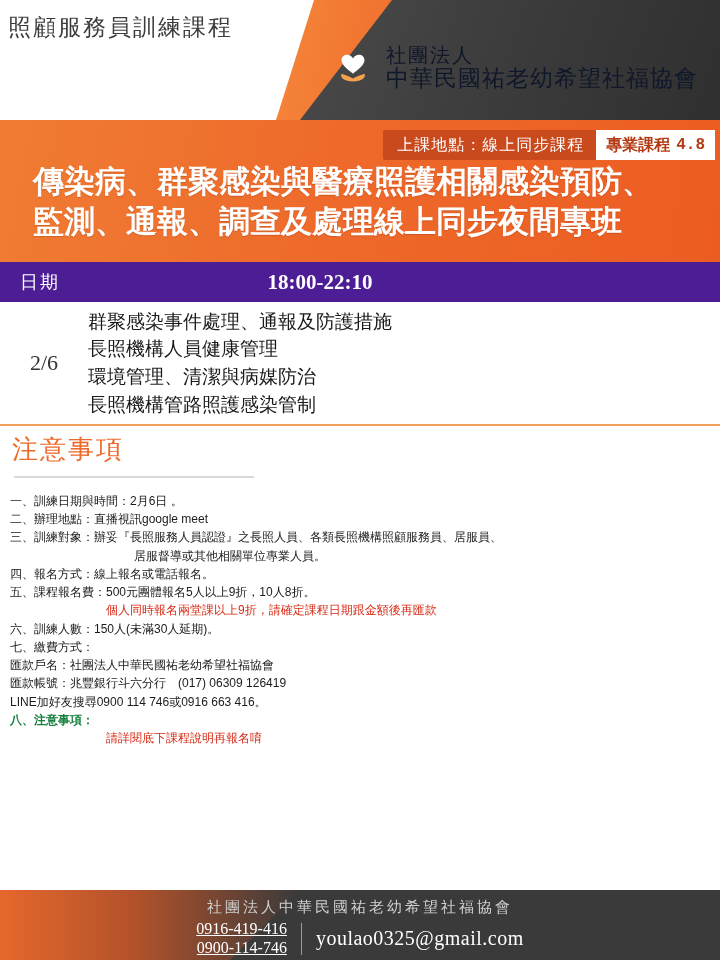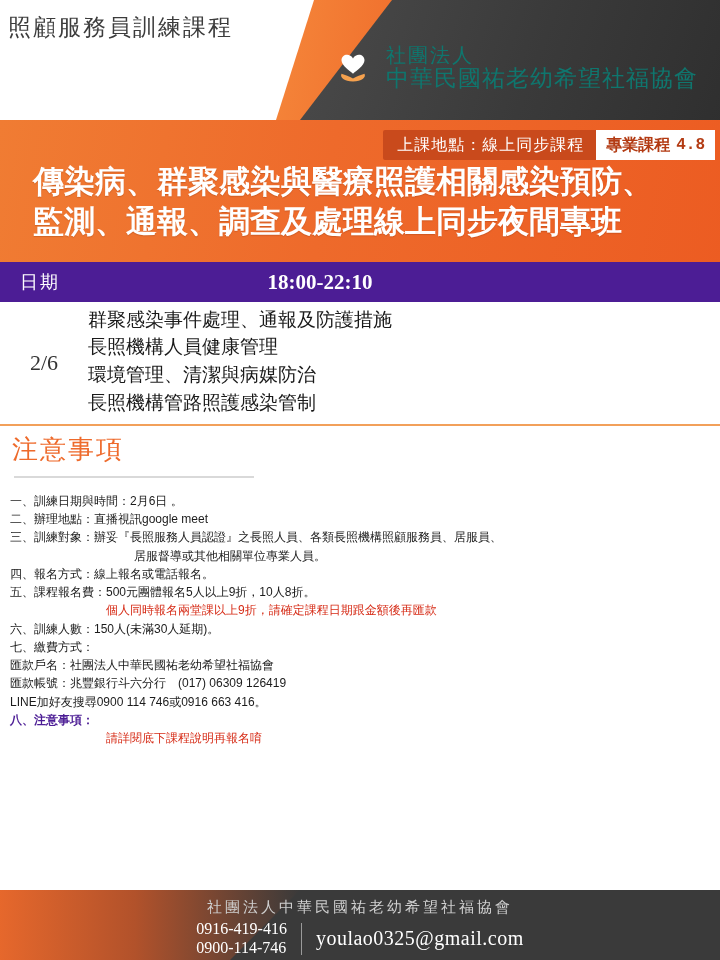--- a/index.html
+++ b/index.html
@@ -29,21 +29,21 @@
   .course-kicker {
     position: absolute; top: 12px; left: 8px;
     font-size: 23px; color: #3c3c3c; letter-spacing: 2px;
     font-family: "Liberation Serif", serif;
   }
   .org-block {
     position: absolute; top: 44px; left: 330px; width: 390px;
     display: flex; align-items: center; gap: 10px;
   }
   .org-logo { width: 46px; height: 46px; flex: 0 0 46px; }
-  .org-names { color: #0f766e; line-height: 1.12; }
+  .org-names { color: #0f172a; line-height: 1.12; }
   .org-line1 { font-size: 20px; letter-spacing: 2px; font-family: "Liberation Serif", serif; }
   .org-line2 { font-size: 23px; letter-spacing: 1px; font-family: "Liberation Serif", serif; }
 
   
   .orange-block {
     position: absolute; top: 120px; left: 0; width: 720px; height: 180px;
     background: linear-gradient(100deg, #f07c33 0%, #ee6a2b 45%, #ec5c22 100%);
   }
   .venue-row {
     position: absolute; top: 130px; left: 330px; width: 385px; height: 30px;
@@ -92,21 +92,21 @@
   }
   .sched-body .col-date {
     width: 88px; text-align: center; font-size: 22px; color: #333;
     font-family: "Liberation Serif", serif;
   }
   .sched-body .col-items {
     flex: 1; padding-right: 14px;
   }
   .sched-body .col-items div {
     font-size: 19px; color: #1a1a1a; line-height: 1.46;
-    font-family: Liberation Mono, monospace;
+    font-family: Liberation Serif, serif;
   }
 
   
   .notice-title {
     position: absolute; top: 432px; left: 12px;
     font-size: 26px; color: #ee6a2b; letter-spacing: 2px;
     font-family: "Liberation Serif", serif;
   }
   .notice-rule {
     position: absolute; top: 476px; left: 14px; width: 240px; height: 2px;
@@ -114,21 +114,21 @@
   }
   .notice-list {
     position: absolute; top: 492px; left: 10px; width: 700px;
   }
   .notice-list .nline {
     font-size: 12px; color: #1b1b1b; line-height: 1.52;
     font-family: Liberation Sans, sans-serif; white-space: nowrap;
   }
   .notice-list .indent { padding-left: 124px; }
   .notice-list .red-indent { color: #d62b16; padding-left: 96px; }
-  .notice-list .bold-red { color: #4c1d95; font-weight: bold; }
+  .notice-list .bold-red { color: #15803d; font-weight: bold; }
 
   
   .footer {
     position: absolute; left: 0; bottom: 0; width: 720px; height: 70px;
     background: #3a3a3a; overflow: hidden;
   }
   .footer .grad {
     position: absolute; left: 0; top: 0; width: 300px; height: 70px;
     background: linear-gradient(90deg, #ef6a2b 0%, #b8532a 45%, #3a3a3a 100%);
     clip-path: polygon(0 0, 300px 0, 230px 70px, 0 70px);
@@ -137,21 +137,21 @@
   .footer .f-org {
     position: absolute; top: 8px; left: 0; width: 720px; text-align: center;
     color: #cfcfcf; font-size: 15px; letter-spacing: 3px;
     font-family: "Liberation Serif", serif;
   }
   .footer .f-contact {
     position: absolute; top: 30px; left: 0; width: 720px;
     display: flex; align-items: center; justify-content: center; gap: 14px;
     color: #ffffff;
   }
-  .footer .f-phones { text-align: left; line-height: 1.18; }
+  .footer .f-phones { text-align: right; line-height: 1.18; text-decoration: underline; }
   .footer .f-phones div { font-size: 16px; font-family: "Liberation Serif", serif; }
   .footer .f-div { width: 1px; height: 32px; background: #9a9a9a; }
   .footer .f-mail { font-size: 20px; letter-spacing: .5px; font-family: "Liberation Serif", serif; }
 </style>
 </head>
 <body>
 
 <div class="page">
 
   <div class="top-band">

